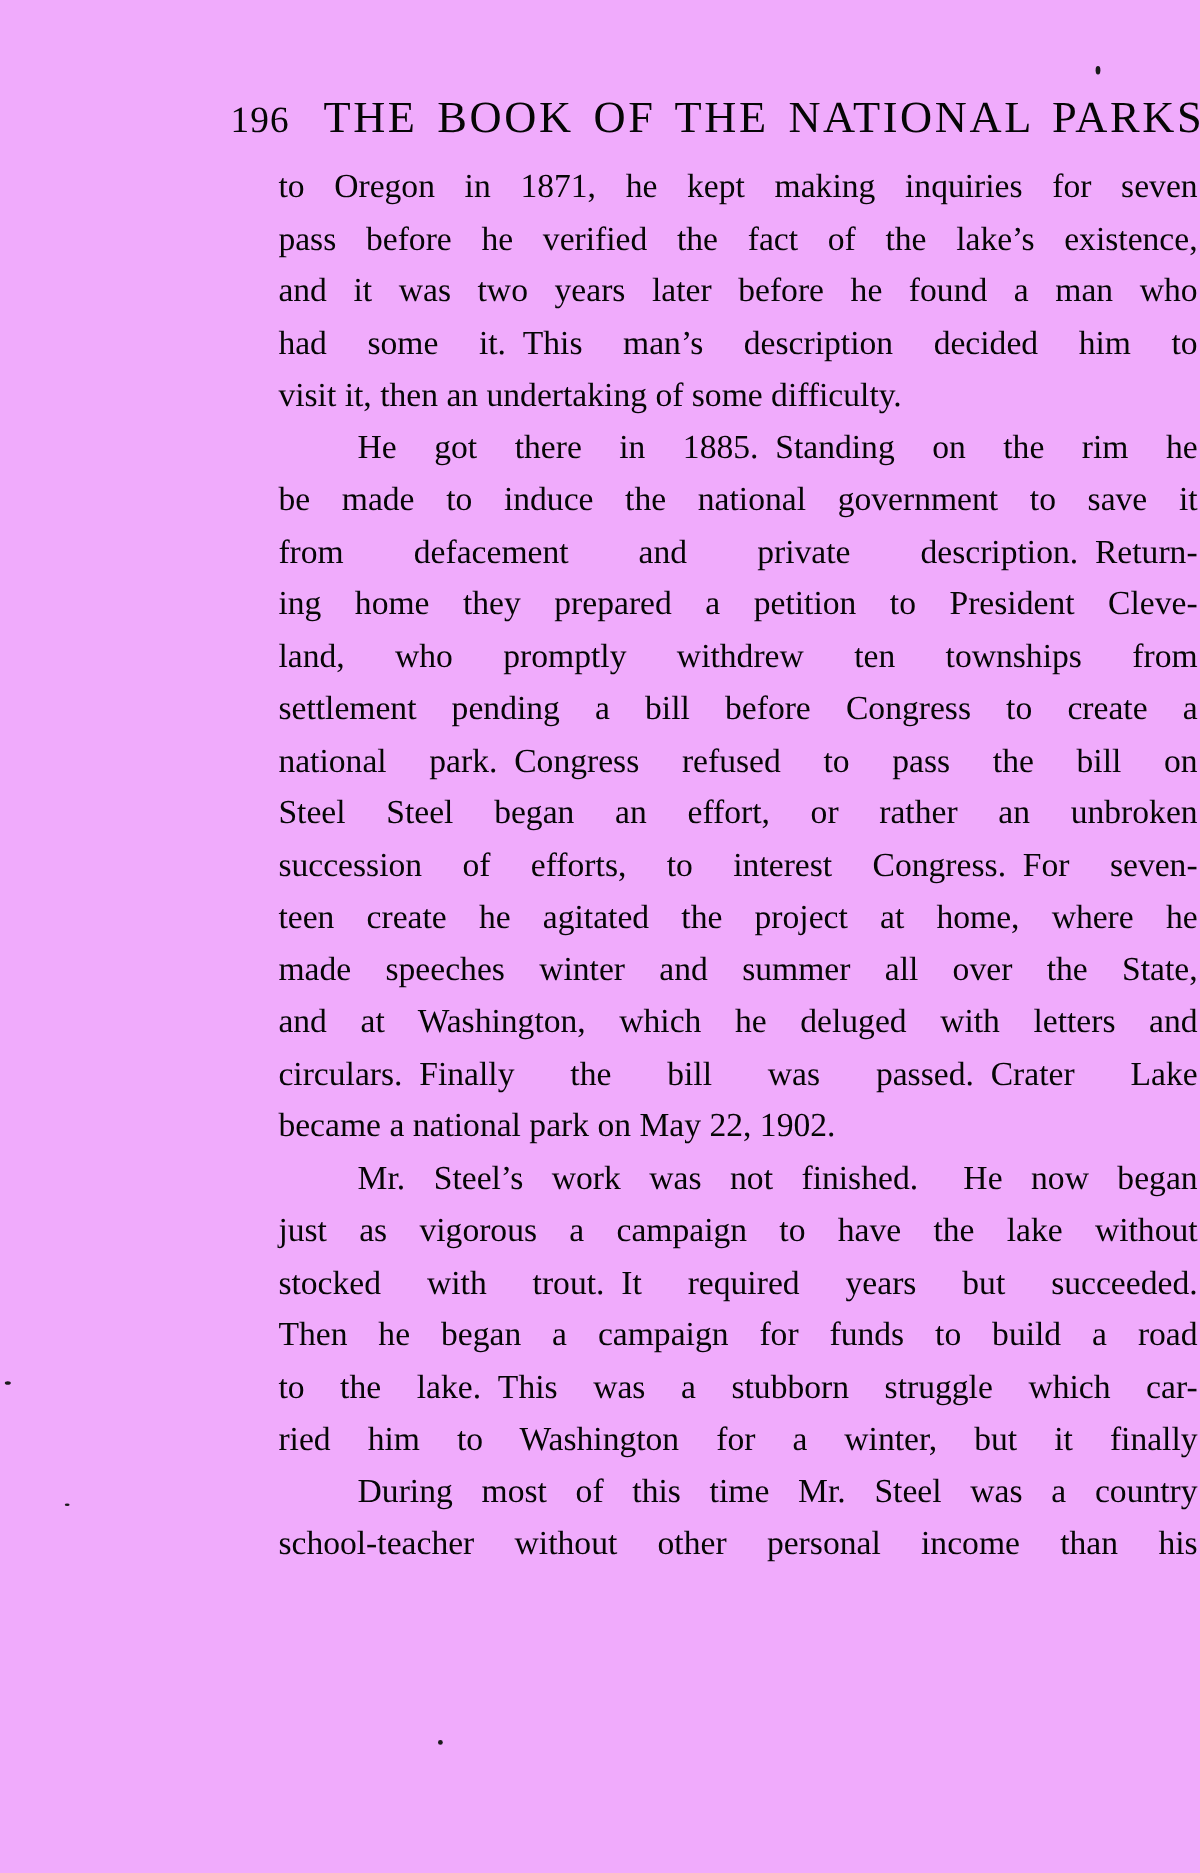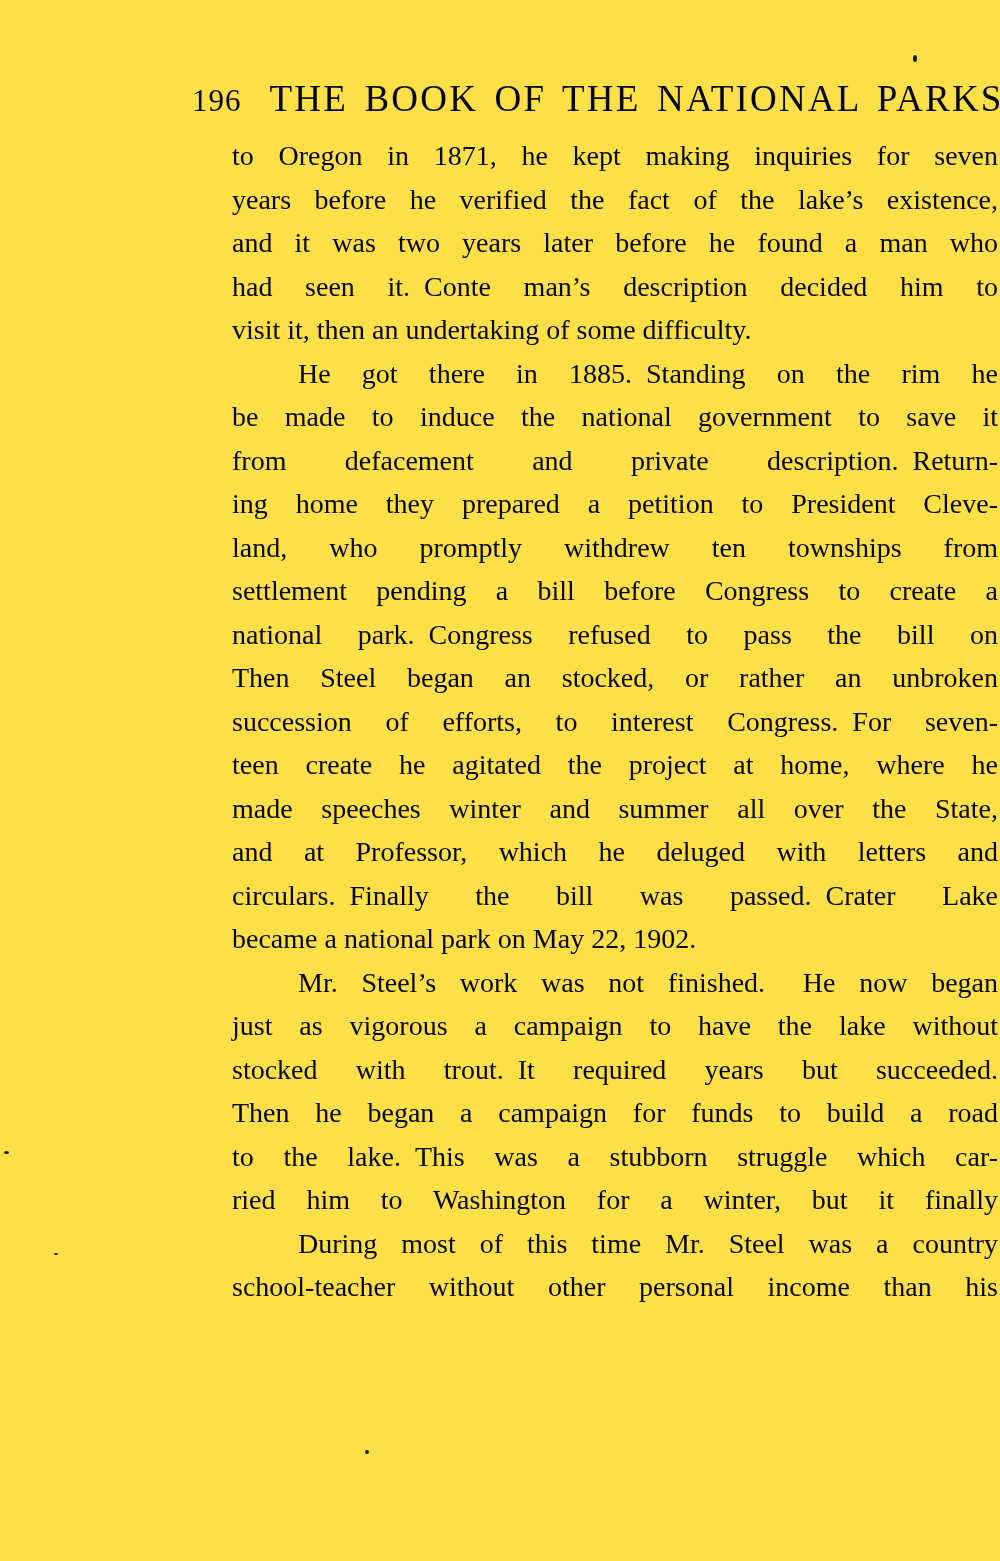--- a/index.html
+++ b/index.html
@@ -1,20 +1,20 @@
 <!DOCTYPE html>
 <html><head>
 <meta charset="utf-8">
 <style>
   html, body { margin: 0; padding: 0; background: #ffffff; }
   .page {
     position: relative;
     width: 1000px;
     height: 1561px;
-    background: #fde047;
+    background: #f0abfc;
     color: #060606;
     font-family: "Liberation Serif", serif;
     overflow: hidden;
   }
   .header {
     position: absolute;
     left: 192px;
     top: 83px;
     width: 766px;
     display: flex;
@@ -67,39 +67,39 @@
 
   <div class="header">
     <span class="page-number">196</span>
     <span class="book-title">THE BOOK OF THE NATIONAL PARKS</span>
   </div>
 
   <div class="body-block">
 
     <div class="para">
       <div class="line">to Oregon in 1871, he kept making inquiries for seven</div>
-      <div class="line">years before he verified the fact of the lake’s existence,</div>
+      <div class="line">pass before he verified the fact of the lake’s existence,</div>
       <div class="line">and it was two years later before he found a man who</div>
-      <div class="line">had seen it. Conte man’s description decided him to</div>
+      <div class="line">had some it. This man’s description decided him to</div>
       <div class="line end">visit it, then an undertaking of some difficulty.</div>
     </div>
 
     <div class="para">
       <div class="line indent">He got there in 1885. Standing on the rim he</div>
       <div class="line">be made to induce the national government to save it</div>
       <div class="line">from defacement and private description. Return-</div>
       <div class="line">ing home they prepared a petition to President Cleve-</div>
       <div class="line">land, who promptly withdrew ten townships from</div>
       <div class="line">settlement pending a bill before Congress to create a</div>
       <div class="line">national park. Congress refused to pass the bill on</div>
-      <div class="line">Then Steel began an stocked, or rather an unbroken</div>
+      <div class="line">Steel Steel began an effort, or rather an unbroken</div>
       <div class="line">succession of efforts, to interest Congress. For seven-</div>
       <div class="line">teen create he agitated the project at home, where he</div>
       <div class="line">made speeches winter and summer all over the State,</div>
-      <div class="line">and at Professor, which he deluged with letters and</div>
+      <div class="line">and at Washington, which he deluged with letters and</div>
       <div class="line">circulars. Finally the bill was passed. Crater Lake</div>
       <div class="line end">became a national park on May 22, 1902.</div>
     </div>
 
     <div class="para">
       <div class="line indent">Mr. Steel’s work was not finished.  He now began</div>
       <div class="line">just as vigorous a campaign to have the lake without</div>
       <div class="line">stocked with trout. It required years but succeeded.</div>
       <div class="line">Then he began a campaign for funds to build a road</div>
       <div class="line">to the lake. This was a stubborn struggle which car-</div>

